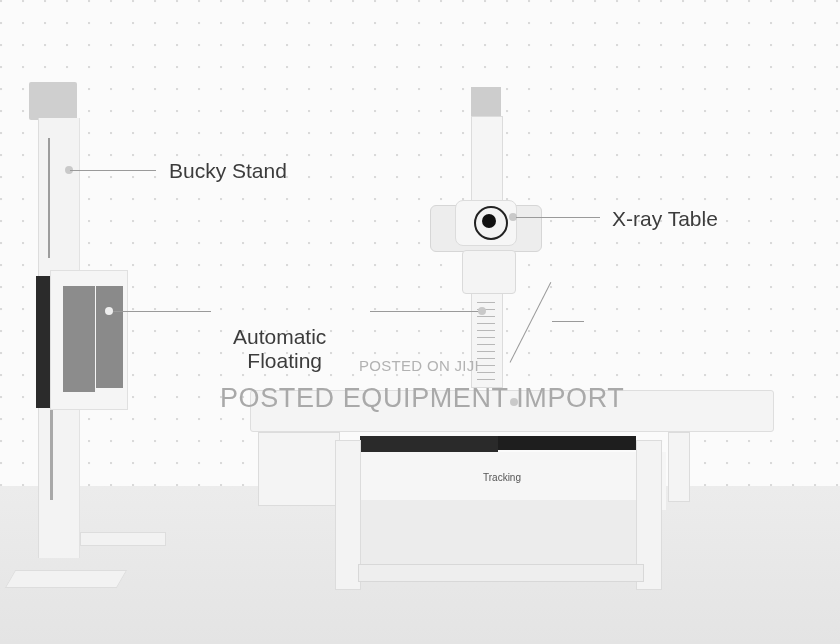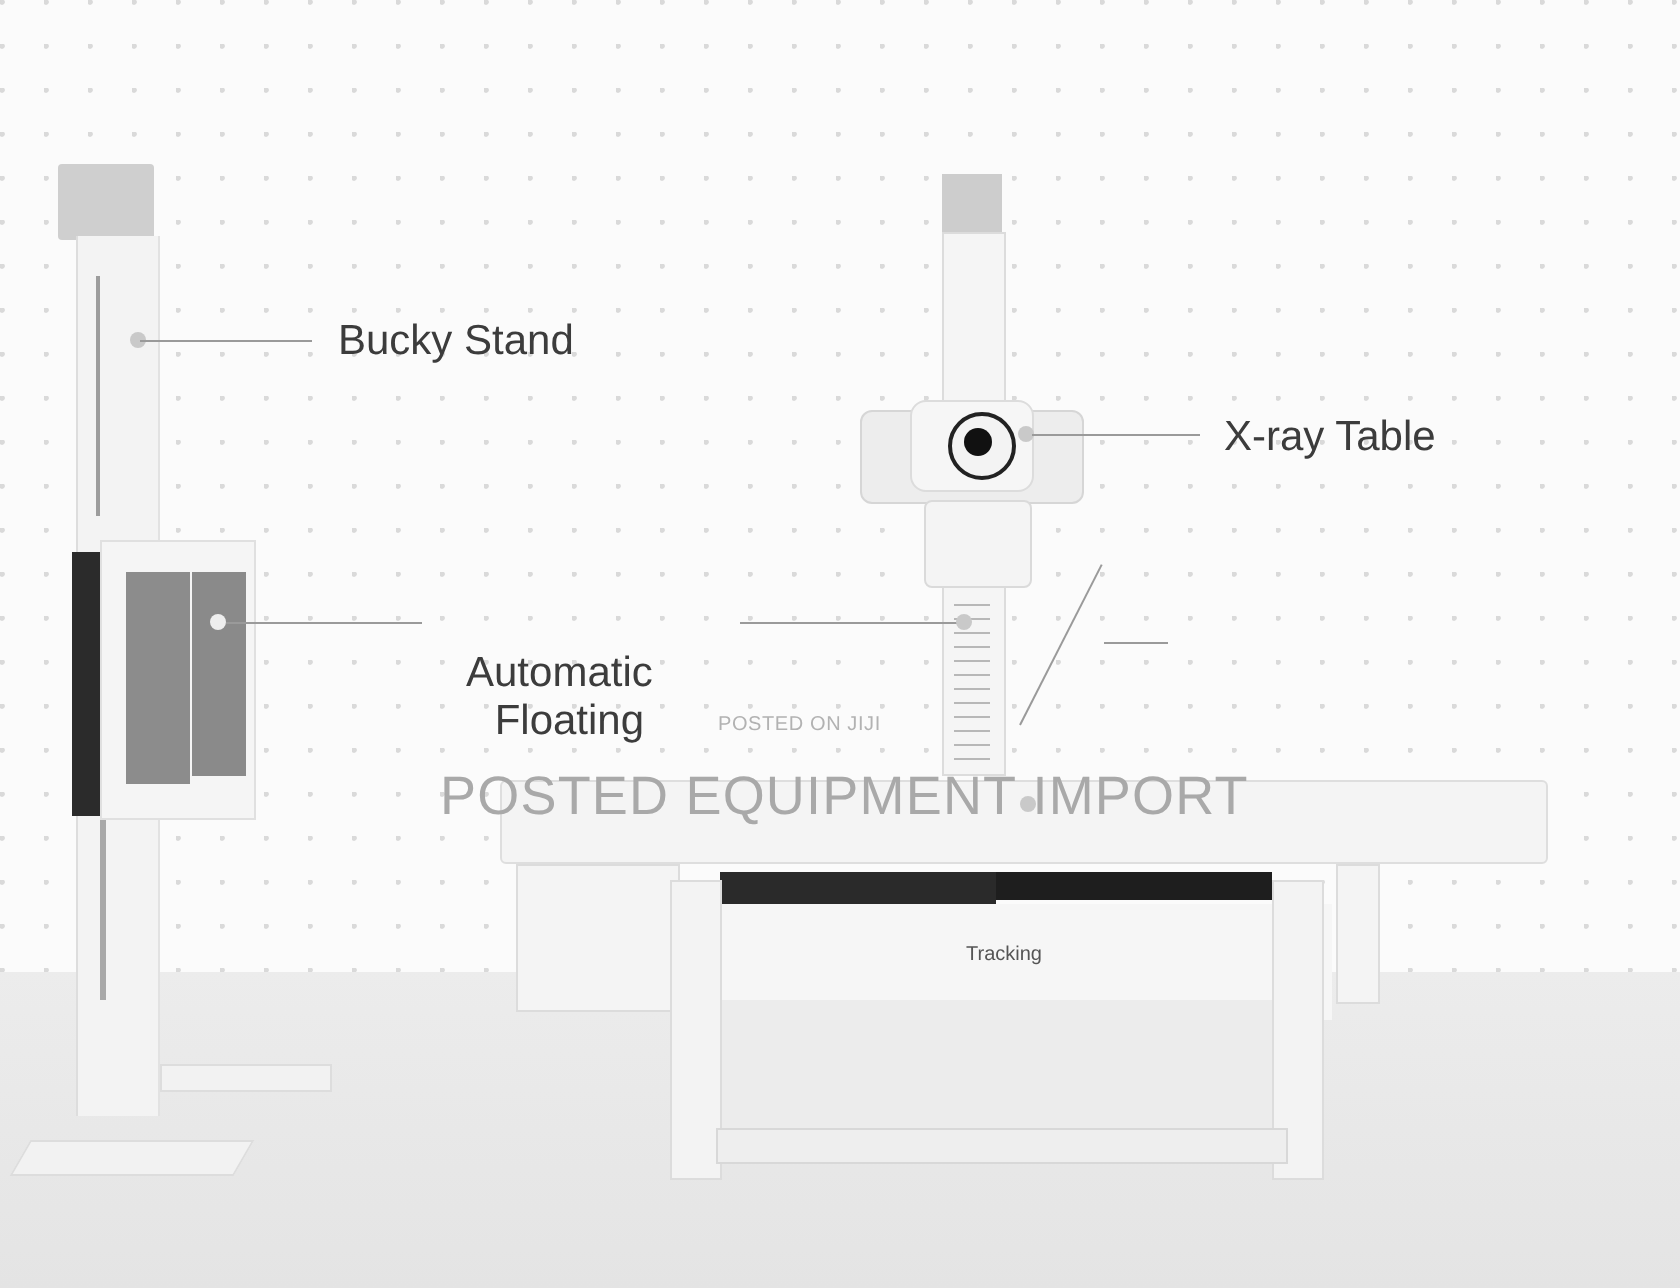--- a/index.html
+++ b/index.html
@@ -6,21 +6,21 @@
   body{width:840px;height:644px;overflow:hidden;position:relative;background:#fbfbfb;font-family:"Liberation Sans",sans-serif;}
   .scene{position:absolute;left:0;top:0;width:840px;height:644px;
     background:
       radial-gradient(circle at 1px 1px, rgba(190,190,190,0.55) 1.2px, transparent 1.6px) 0 0/22px 22px,
       #fbfbfb;}
   .floor{position:absolute;left:0;top:486px;width:840px;height:158px;background:linear-gradient(#ececec,#e4e4e4);}
   .abs{position:absolute;}
   .label{position:absolute;font-weight:normal;color:#3c3c3c;font-size:21px;line-height:24px;white-space:nowrap;}
   .leader{position:absolute;height:1px;background:#9a9a9a;}
   .dot{position:absolute;width:8px;height:8px;border-radius:50%;background:#c9c9c9;}
-  .wm1{position:absolute;left:359px;top:357px;font-size:10px;color:#b2b2b2;letter-spacing:0.3px;}
+  .wm1{position:absolute;left:359px;top:357px;font-size:15px;color:#b2b2b2;letter-spacing:0.3px;}
   .wm2{position:absolute;left:220px;top:383px;font-size:27px;color:#a9a9a9;letter-spacing:0.6px;}
   .brand{position:absolute;left:483px;top:472px;font-size:10px;color:#555;}
 </style>
 </head>
 <body>
 
 <div class="scene">
   <div class="floor"></div>
 
   <div>

